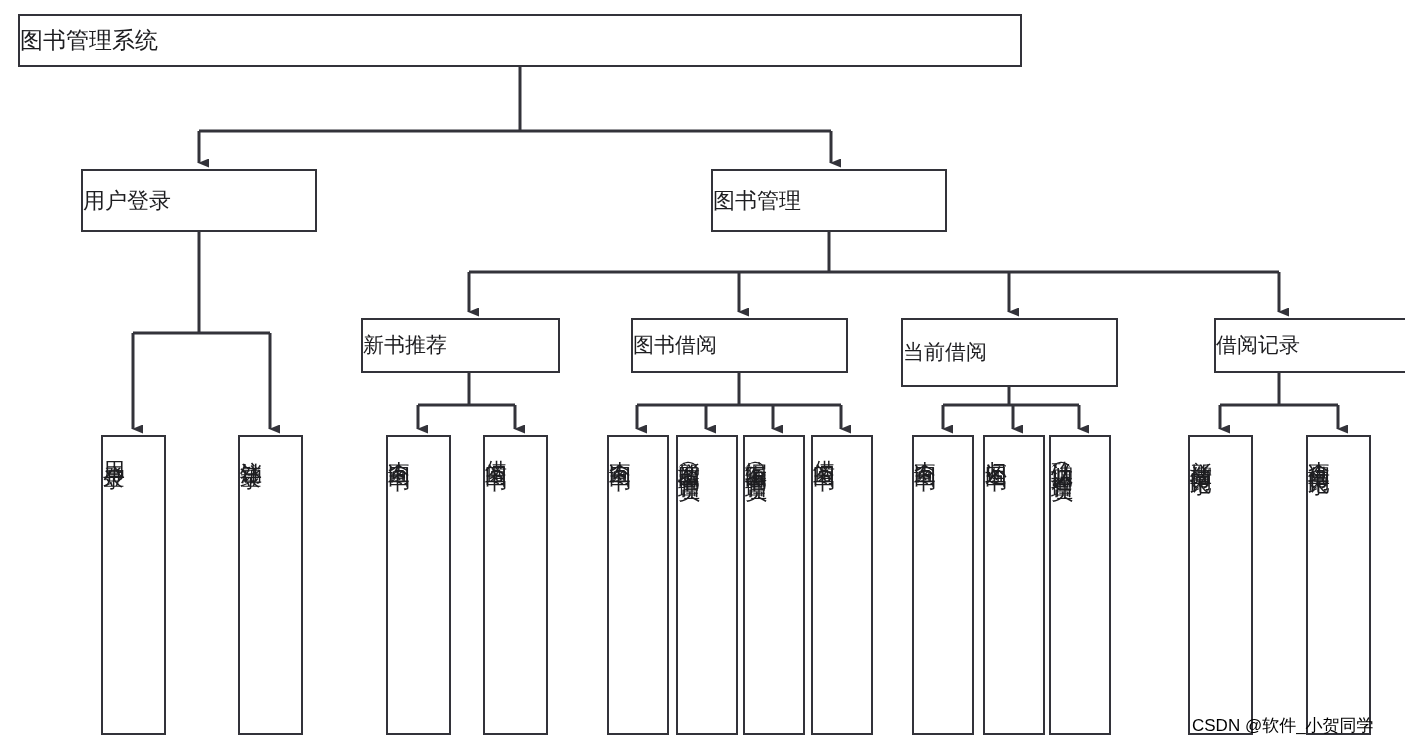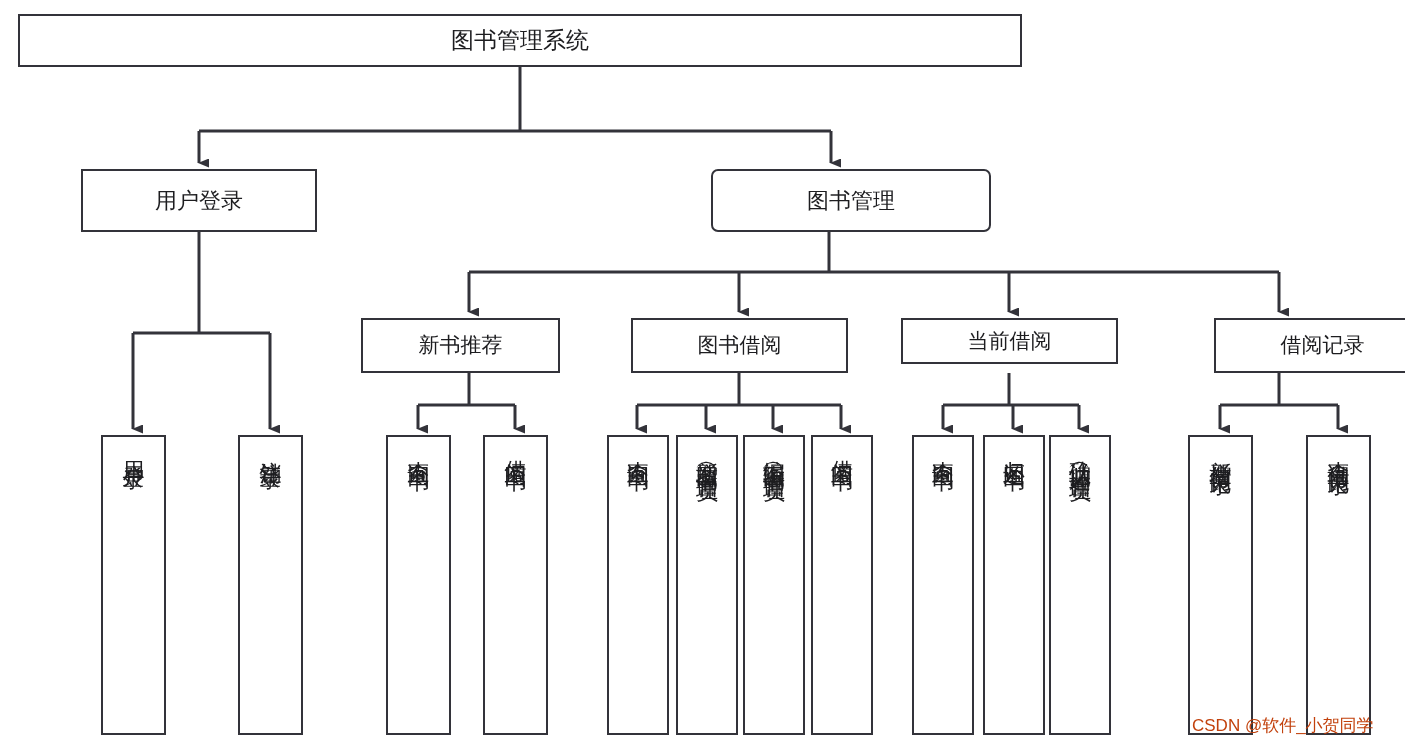--- a/index.html
+++ b/index.html
@@ -26,21 +26,20 @@
     height: 747px;
     pointer-events: none;
   }
   .node {
     position: absolute;
     box-sizing: border-box;
     background: #ffffff;
     border: 2px solid #33333a;
     display: flex;
     align-items: center;
-    justify-content: center;
     color: #1d1d20;
     z-index: 2;
   }
   .node-label {
     display: block;
     text-align: center;
     line-height: 1.06;
     white-space: nowrap;
   }
   .node.root .node-label   { font-size: 23px; }
@@ -55,21 +54,21 @@
     text-orientation: upright;
     font-size: 22px;
     letter-spacing: 3px;
     line-height: 1;
   }
   #watermark {
     position: absolute;
     left: 1192px;
     top: 714px;
     font-size: 17px;
-    color: #c2410c;
+    color: #000000;
     white-space: nowrap;
     z-index: 3;
   }
 </style>
 </head>
 <body>
 
 <div id="diagram-root">
 
   <svg id="wires" viewBox="0 0 1405 747" xmlns="http://www.w3.org/2000/svg">
@@ -122,31 +121,31 @@
     </g>
   </svg>
 
   <div class="node root" style="left:18px; top:14px; width:1004px; height:53px;">
     <span class="node-label">图书管理系统</span>
   </div>
 
   <div class="node level2" style="left:81px; top:169px; width:236px; height:63px;">
     <span class="node-label">用户登录</span>
   </div>
-  <div class="node level2" style="left:711px; top:169px; width:280px; height:63px;border-radius:7px;">
+  <div class="node level2" style="left:711px; top:169px; width:236px; height:63px;">
     <span class="node-label">图书管理</span>
   </div>
 
   <div class="node level3" style="left:361px; top:318px; width:199px; height:55px;">
     <span class="node-label">新书推荐</span>
   </div>
   <div class="node level3" style="left:631px; top:318px; width:217px; height:55px;">
     <span class="node-label">图书借阅</span>
   </div>
-  <div class="node level3" style="left:901px; top:318px; width:217px; height:46px;">
+  <div class="node level3" style="left:901px; top:318px; width:217px; height:69px;">
     <span class="node-label">当前借阅</span>
   </div>
   <div class="node level3" style="left:1214px; top:318px; width:217px; height:55px;">
     <span class="node-label">借阅记录</span>
   </div>
 
   <div class="node leaf" style="left:101px; top:435px; width:65px; height:300px;">
     <span class="node-label">用户登录</span>
   </div>
   <div class="node leaf" style="left:238px; top:435px; width:65px; height:300px;">

